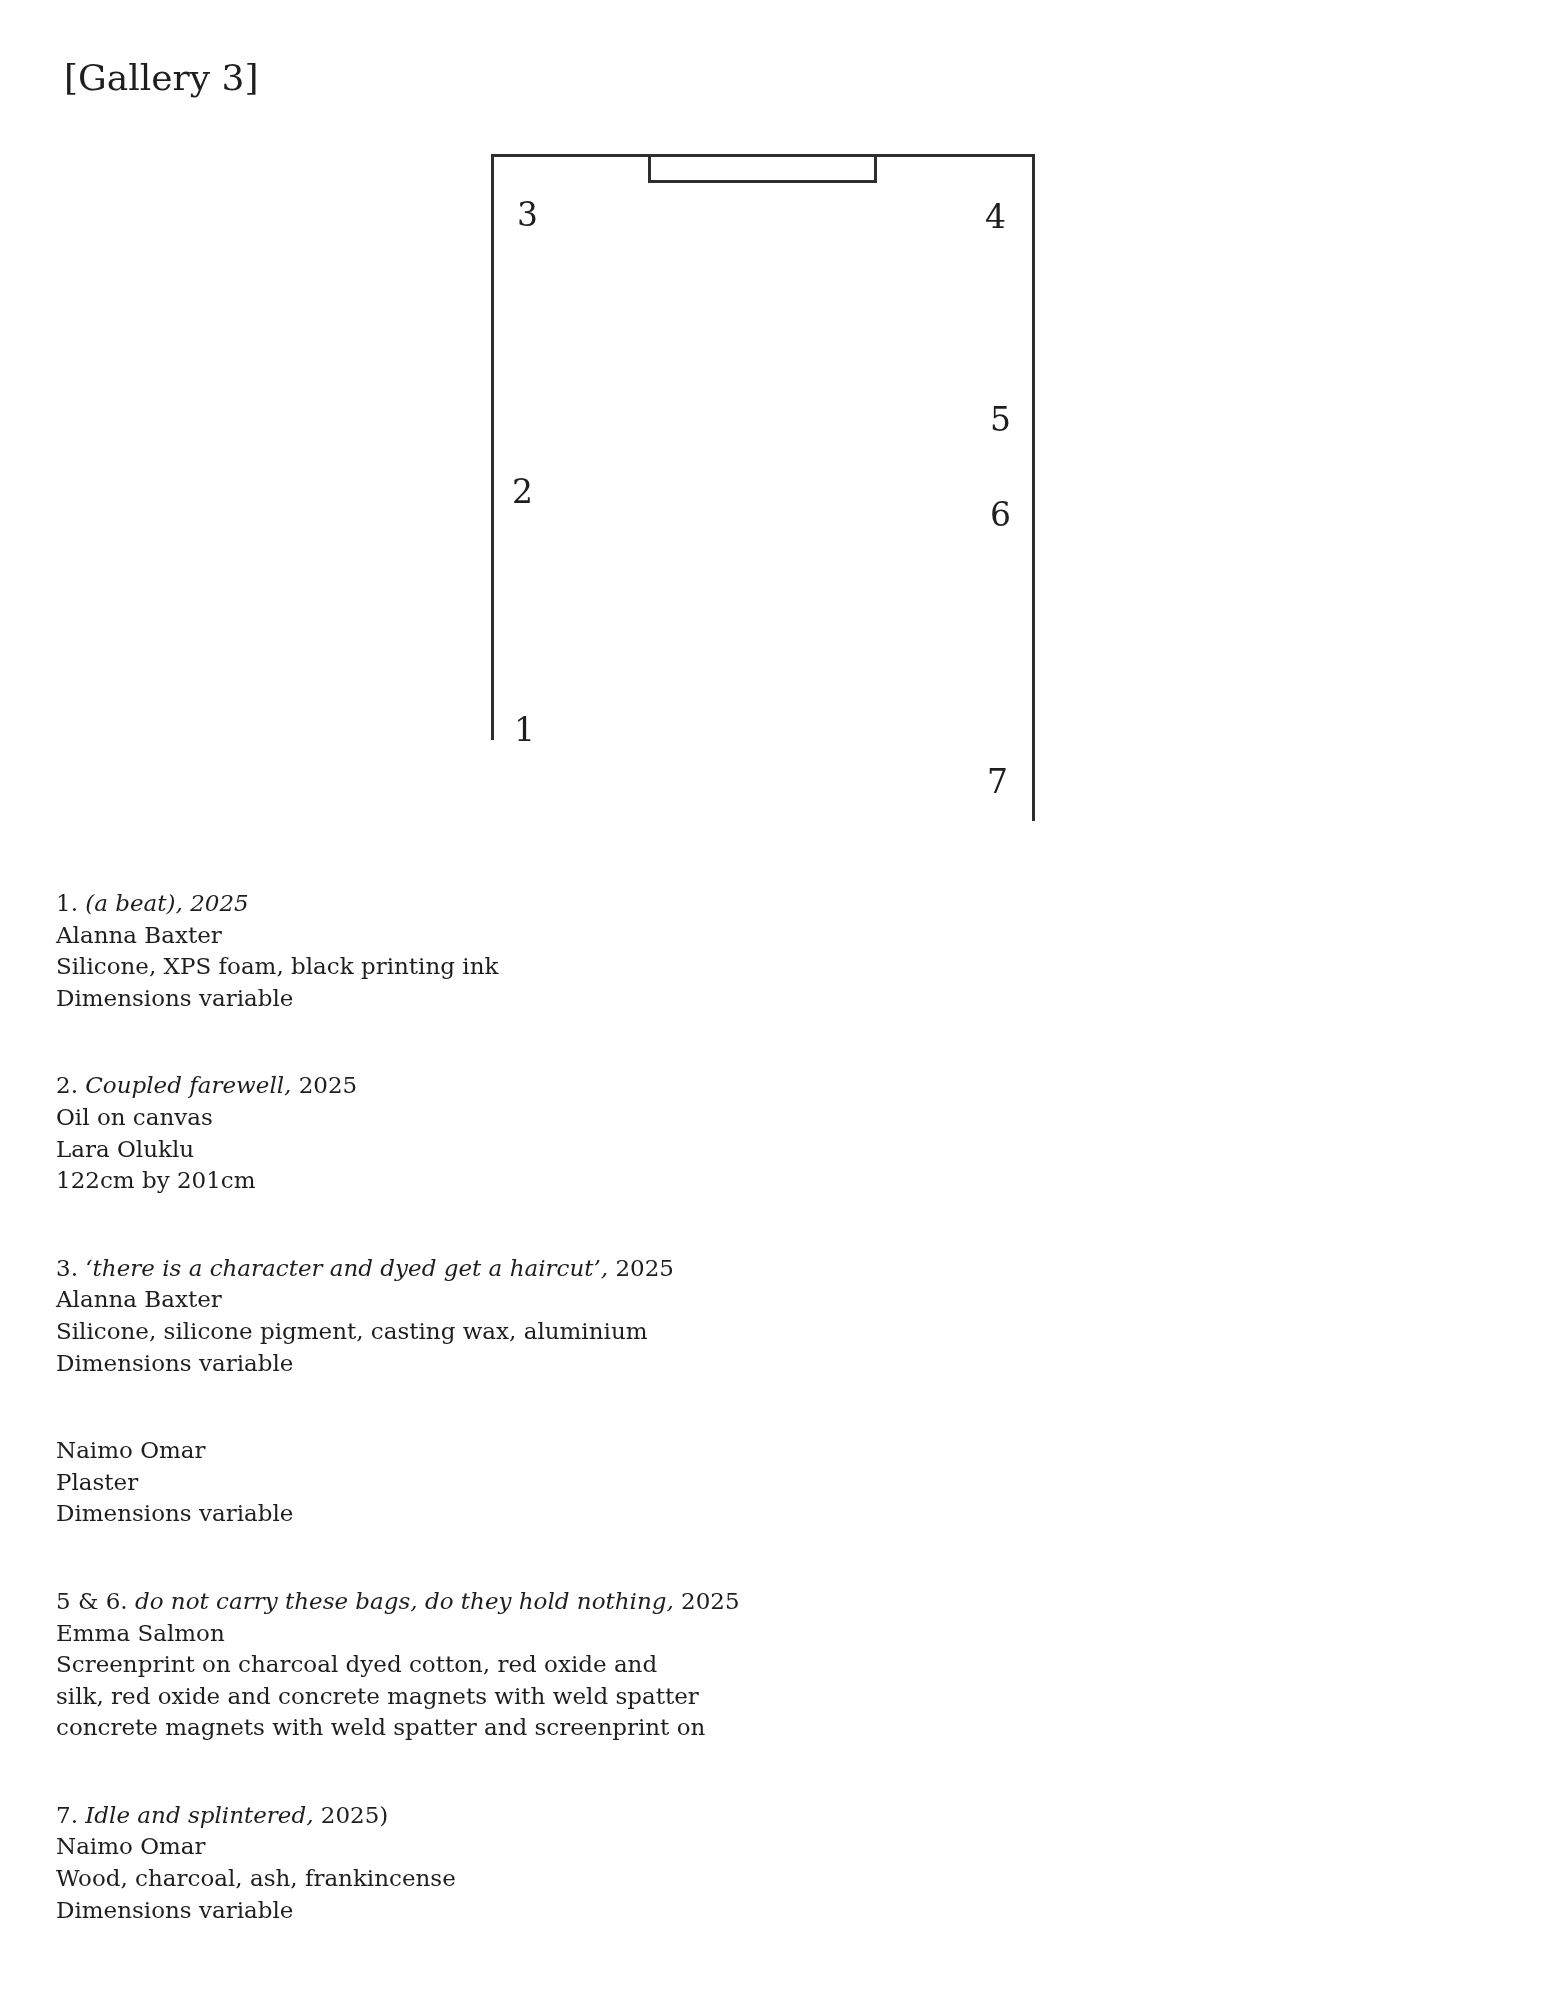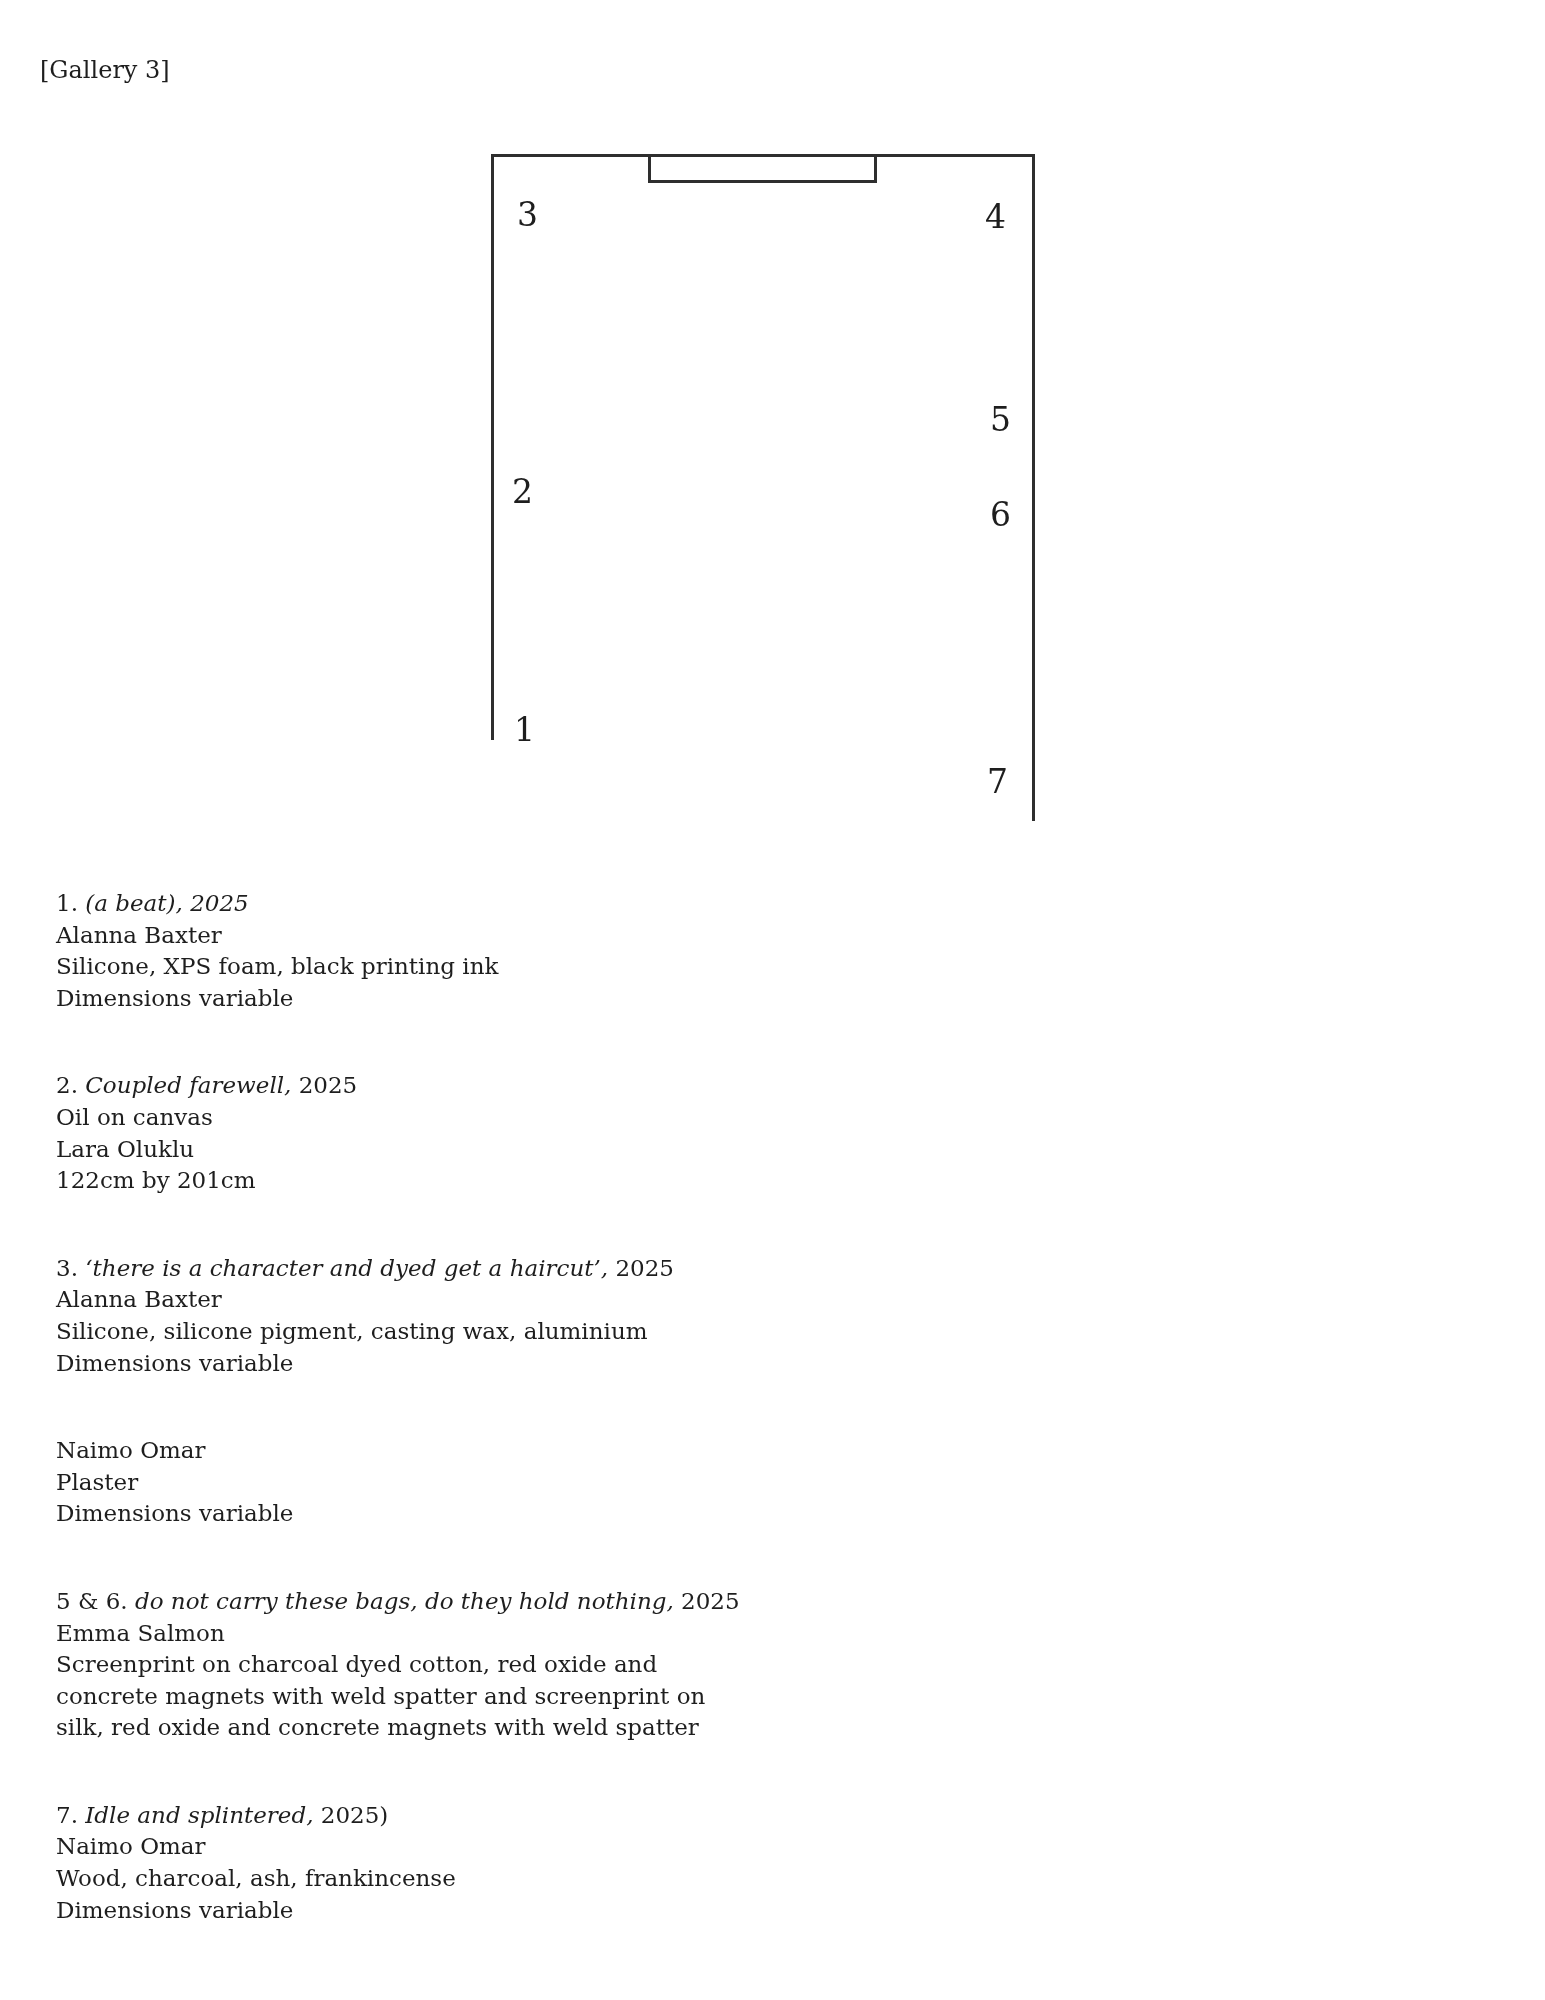--- a/index.html
+++ b/index.html
@@ -10,23 +10,23 @@
   #page {
     position: relative;
     width: 1545px;
     height: 2000px;
     background: #ffffff;
     font-family: "DejaVu Serif", serif;
     color: #1e1e1e;
   }
   #gallery-title {
     position: absolute;
-    left: 40px;
+    left: 64px;
     top: 57px;
-    font-size: 24px;
+    font-size: 36px;
     line-height: 1.15;
     white-space: nowrap;
   }
   
   #floorplan {
     position: absolute;
     left: 491px;
     top: 154px;
     width: 544px;
     height: 667px;
@@ -112,22 +112,22 @@
     <div class="entry">
       <div>Naimo Omar</div>
       <div>Plaster</div>
       <div>Dimensions variable</div>
     </div>
 
     <div class="entry">
       <div><span>5 &amp; 6. </span><span class="it">do not carry these bags, do they hold nothing,</span><span> 2025</span></div>
       <div>Emma Salmon</div>
       <div>Screenprint on charcoal dyed cotton, red oxide and</div>
+      <div>silk, red oxide and concrete magnets with weld spatter</div>
       <div>concrete magnets with weld spatter and screenprint on</div>
-      <div>silk, red oxide and concrete magnets with weld spatter</div>
     </div>
 
     <div class="entry">
       <div><span>7. </span><span class="it">Idle and splintered,</span><span> 2025)</span></div>
       <div>Naimo Omar</div>
       <div>Wood, charcoal, ash, frankincense</div>
       <div>Dimensions variable</div>
     </div>
 
   </div>

